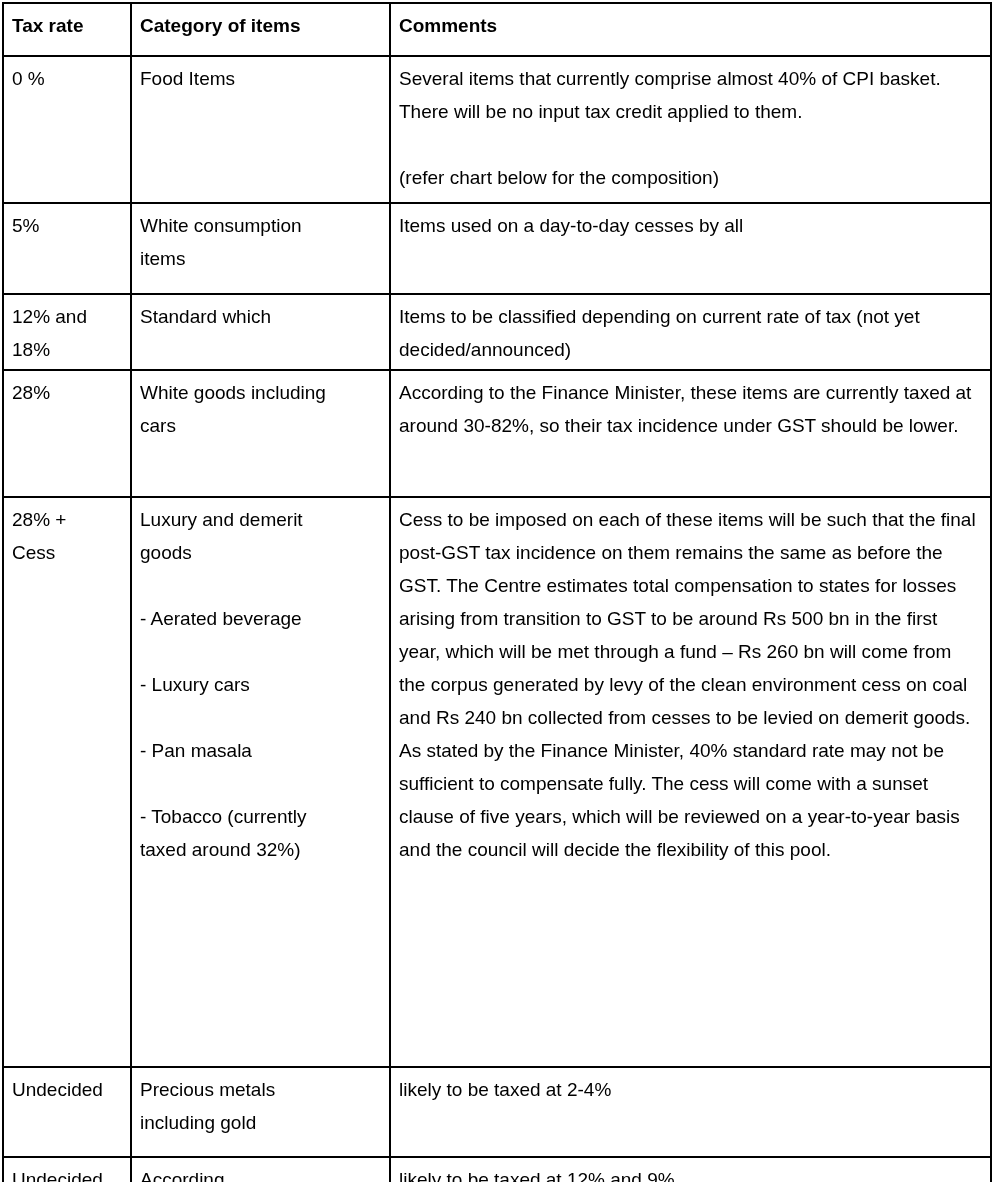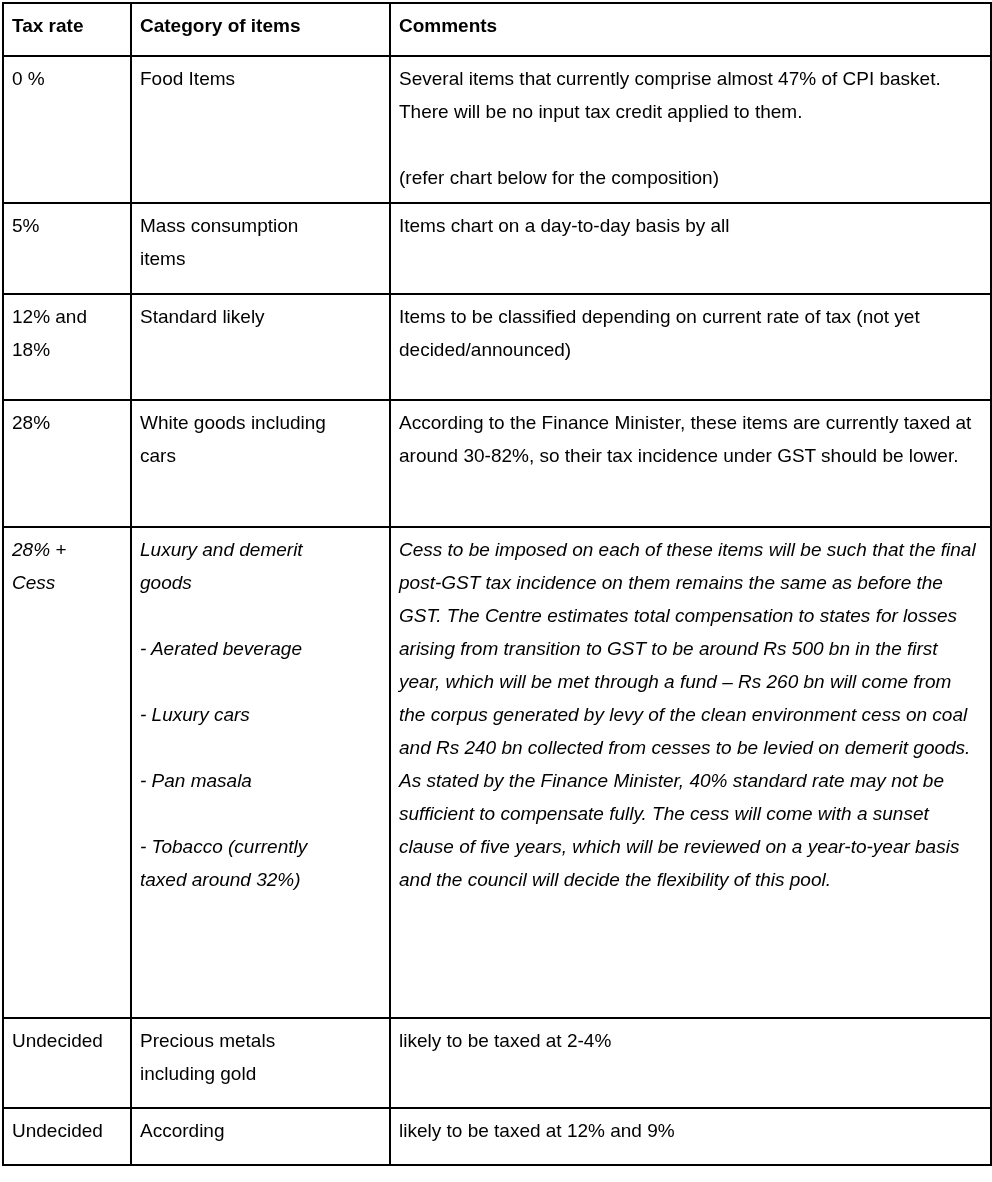--- a/index.html
+++ b/index.html
@@ -36,23 +36,23 @@
   }
   table.gst-table th {
     font-weight: bold;
   }
   col.c-rate     { width: 128px; }
   col.c-category { width: 259px; }
   col.c-comments { width: 601px; }
   tr.r-head { height: 53px; }
   tr.r-0 { height: 147px; }
   tr.r-1 { height: 91px; }
-  tr.r-2 { height: 106px; }
+  tr.r-2 { height: 76px; }
   tr.r-3 { height: 127px; }
-  tr.r-4 { height: 491px; font-style: italic; }
+  tr.r-4 { height: 570px; }
   tr.r-5 { height: 90px; }
   tr.r-6 { height: 57px; }
 </style>
 </head>
 <body>
 
 <div class="page">
   <table class="gst-table">
     <colgroup>
       <col class="c-rate">
@@ -61,34 +61,34 @@
     </colgroup>
     <tbody>
         <tr class="r-head">
       <th>Tax rate</th>
       <th>Category of items</th>
       <th>Comments</th>
     </tr>
     <tr class="r-0">
       <td>0 %</td>
       <td>Food Items</td>
-      <td>Several items that currently comprise almost 47% of CPI basket. There will be no input tax credit applied to them.
+      <td>Several items that currently comprise almost 40% of CPI basket. There will be no input tax credit applied to them.
 
 (refer chart below for the composition)</td>
     </tr>
     <tr class="r-1">
       <td>5%</td>
-      <td>Mass consumption
+      <td>White consumption
 items</td>
-      <td>Items chart on a day-to-day basis by all</td>
+      <td>Items used on a day-to-day cesses by all</td>
     </tr>
     <tr class="r-2">
       <td>12% and
 18%</td>
-      <td>Standard likely</td>
+      <td>Standard which</td>
       <td>Items to be classified depending on current rate of tax (not yet decided/announced)</td>
     </tr>
     <tr class="r-3">
       <td>28%</td>
       <td>White goods including
 cars</td>
       <td>According to the Finance Minister, these items are currently taxed at around 30-82%, so their tax incidence under GST should be lower.</td>
     </tr>
     <tr class="r-4">
       <td>28% +

